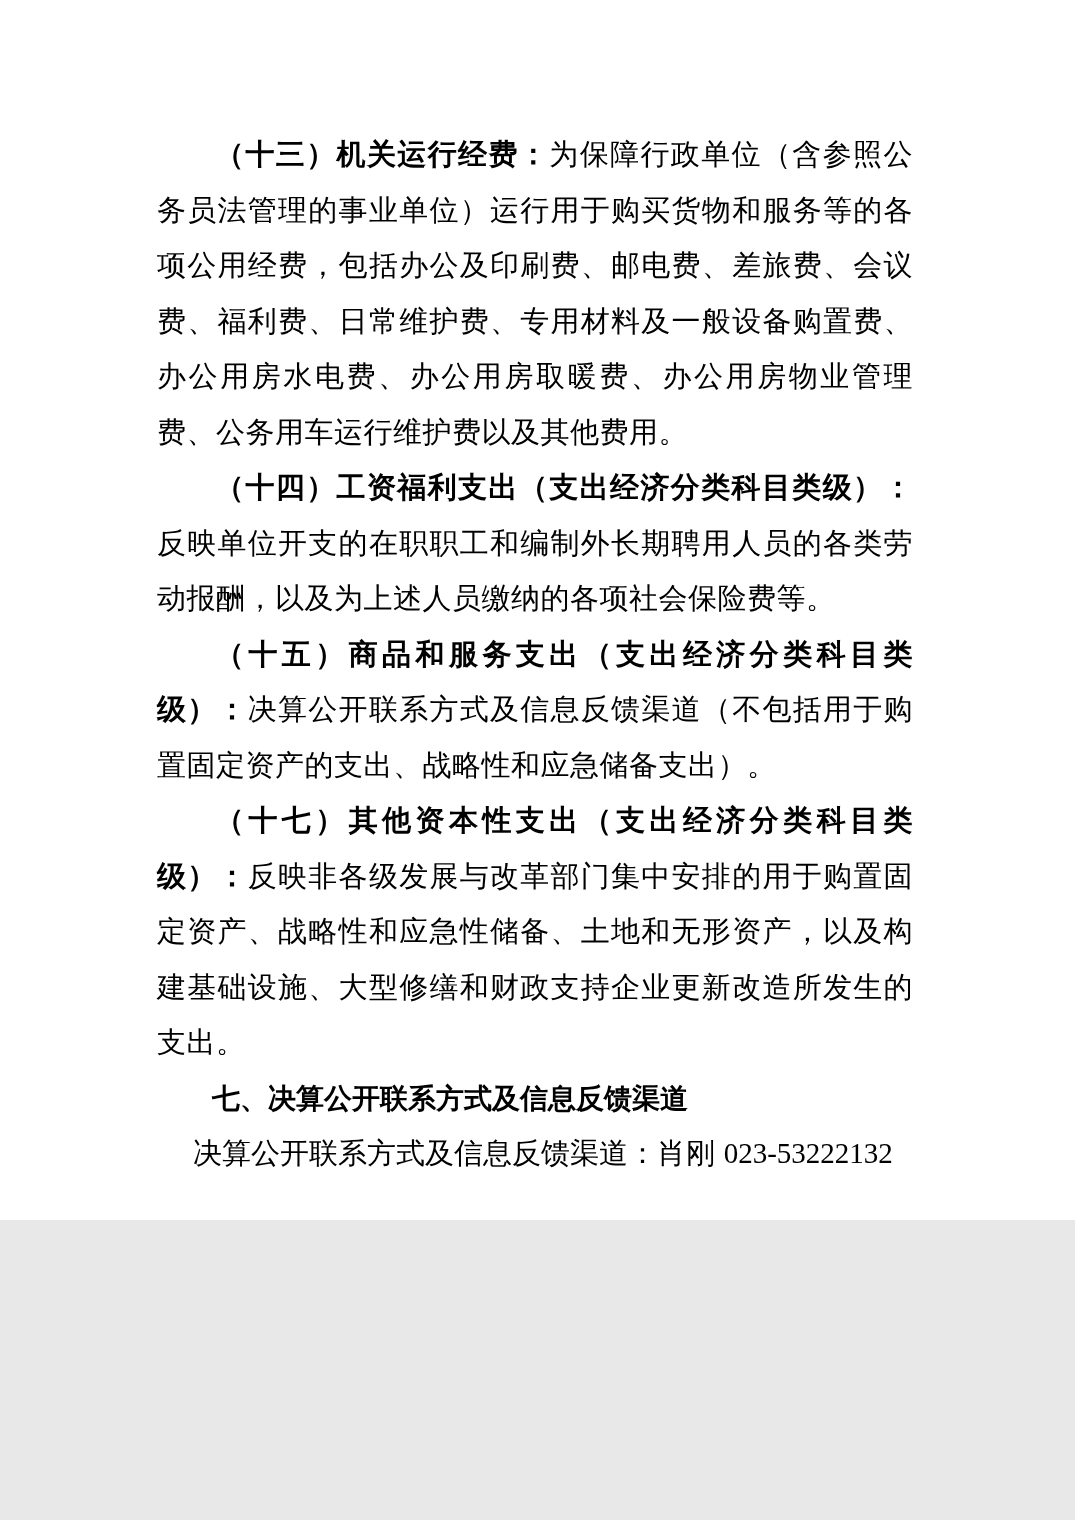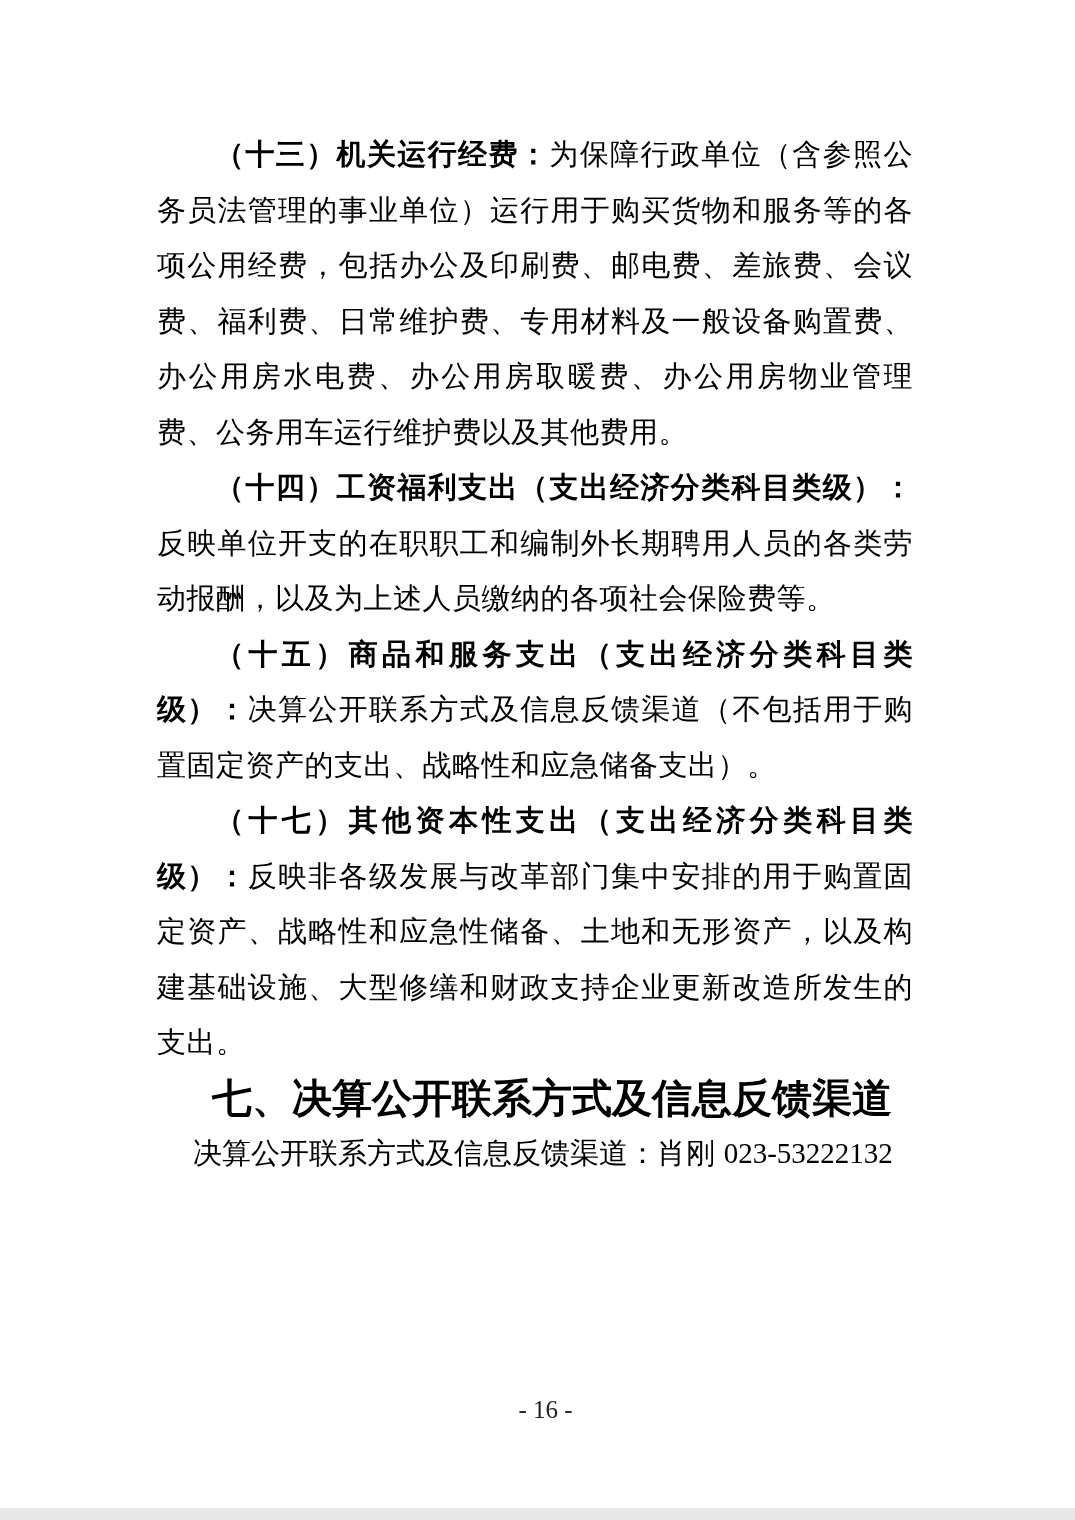--- a/index.html
+++ b/index.html
@@ -3,21 +3,21 @@
 <meta charset="utf-8">
 <style>
   html, body {
     margin: 0;
     padding: 0;
     background: #e8e8e8;
   }
   .page {
     position: relative;
     width: 1075px;
-    height: 1508px;
+    height: 1220px;
     margin: 0 auto;
     background: #ffffff;
     overflow: hidden;
     color: #000000;
     font-family: "Liberation Serif", "DejaVu Serif", serif;
   }
   .content {
     position: absolute;
     left: 157px;
     top: 127px;
@@ -32,21 +32,21 @@
     text-indent: 58px;
     letter-spacing: 0.5px;
   }
   .para .lead {
     font-weight: bold;
   }
   .heading {
     margin: 0;
     font-family: "Liberation Sans", "DejaVu Sans", sans-serif;
     font-weight: bold;
-    font-size: 40px;
+    font-size: 28px;
     line-height: 55.5px;
     text-indent: 55px;
   }
   .contact {
     margin: 0;
     font-size: 29px;
     line-height: 55.5px;
     text-indent: 36px;
     white-space: nowrap;
   }

